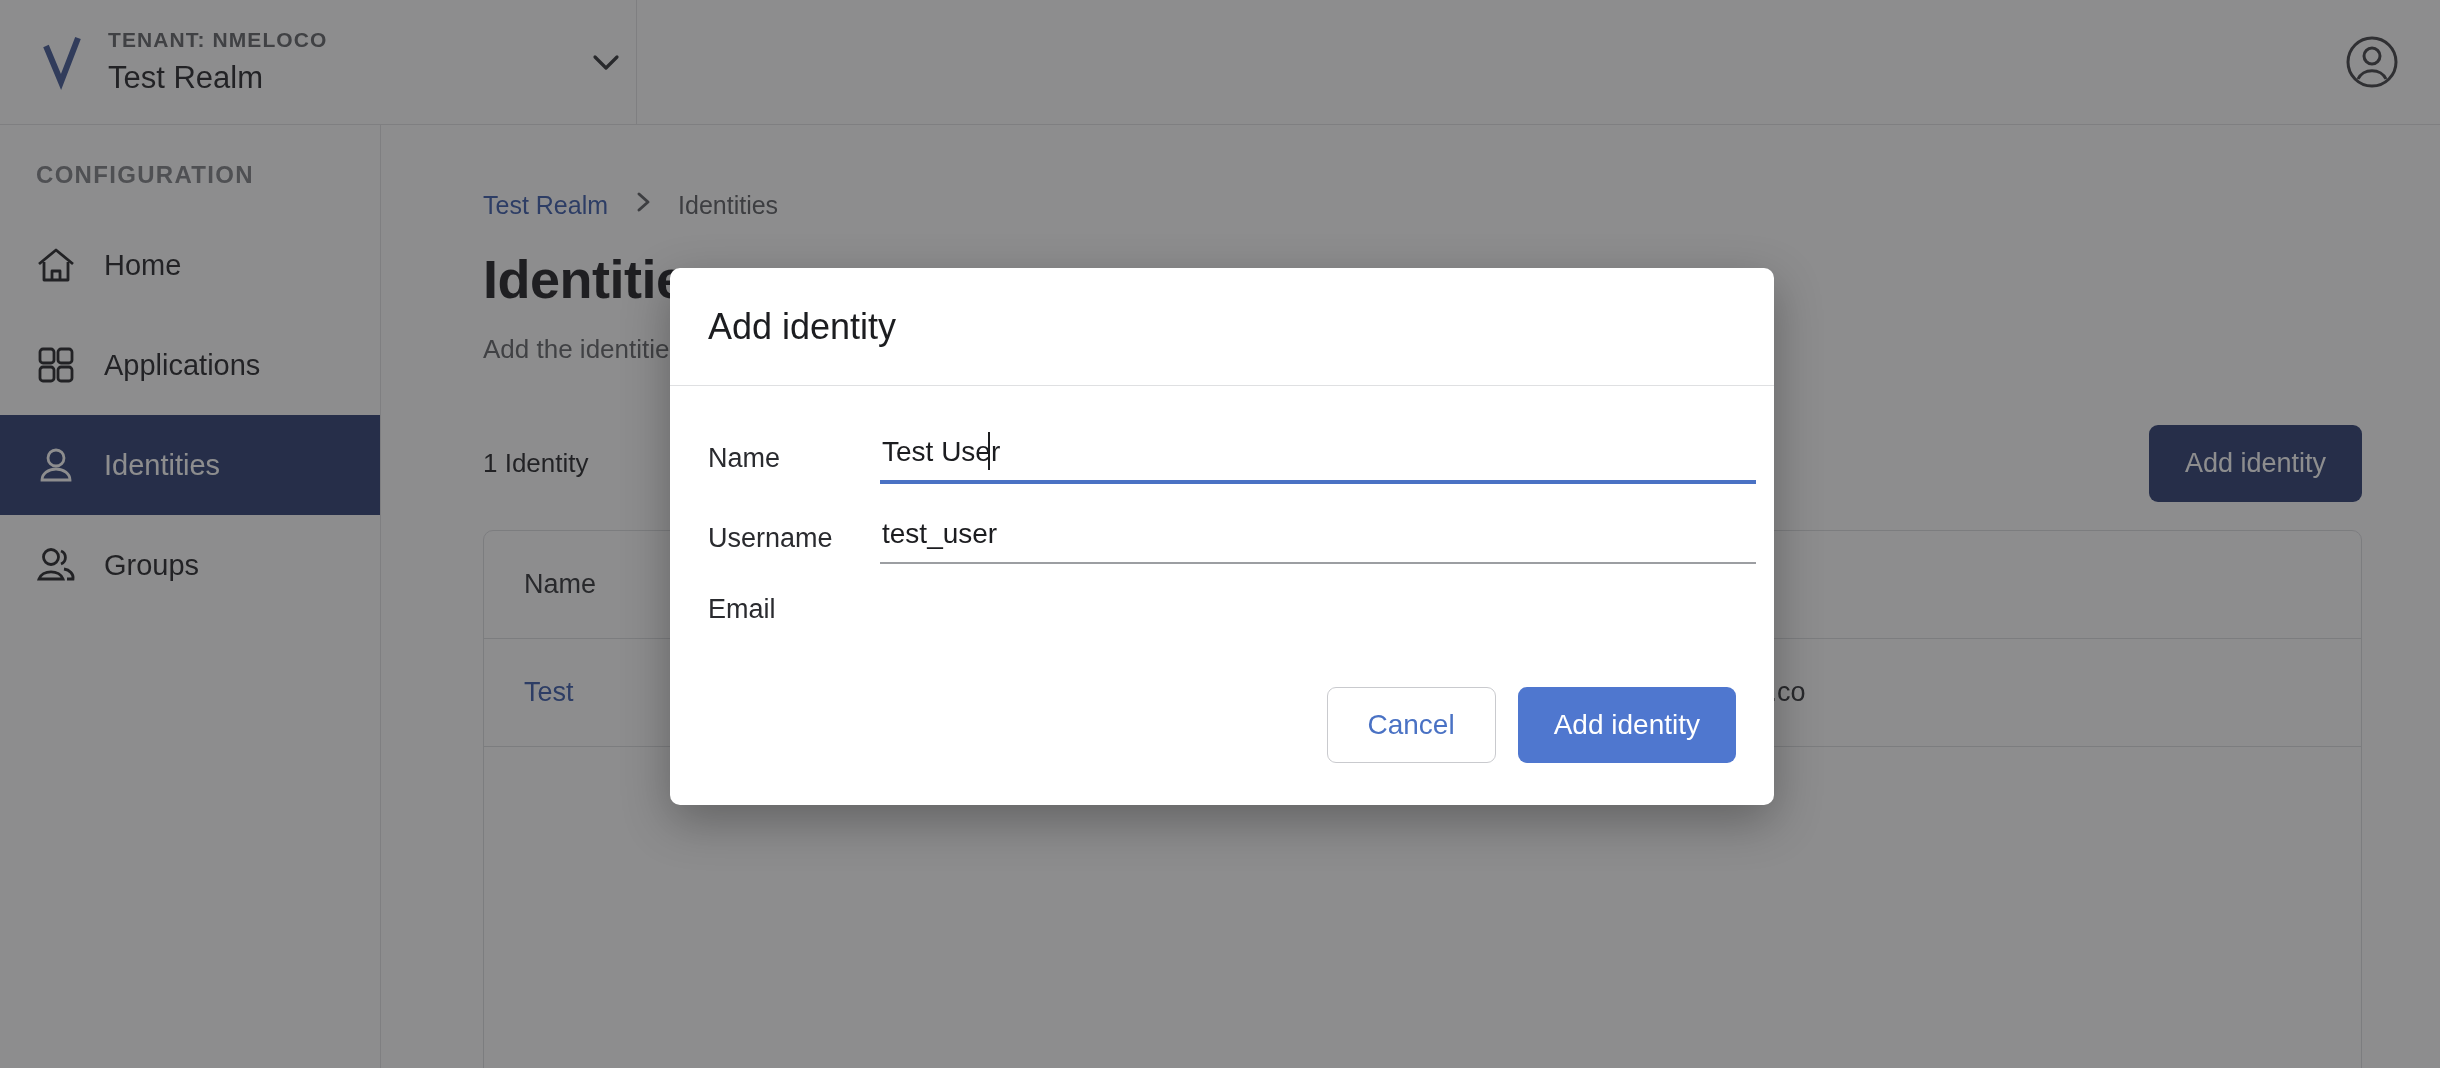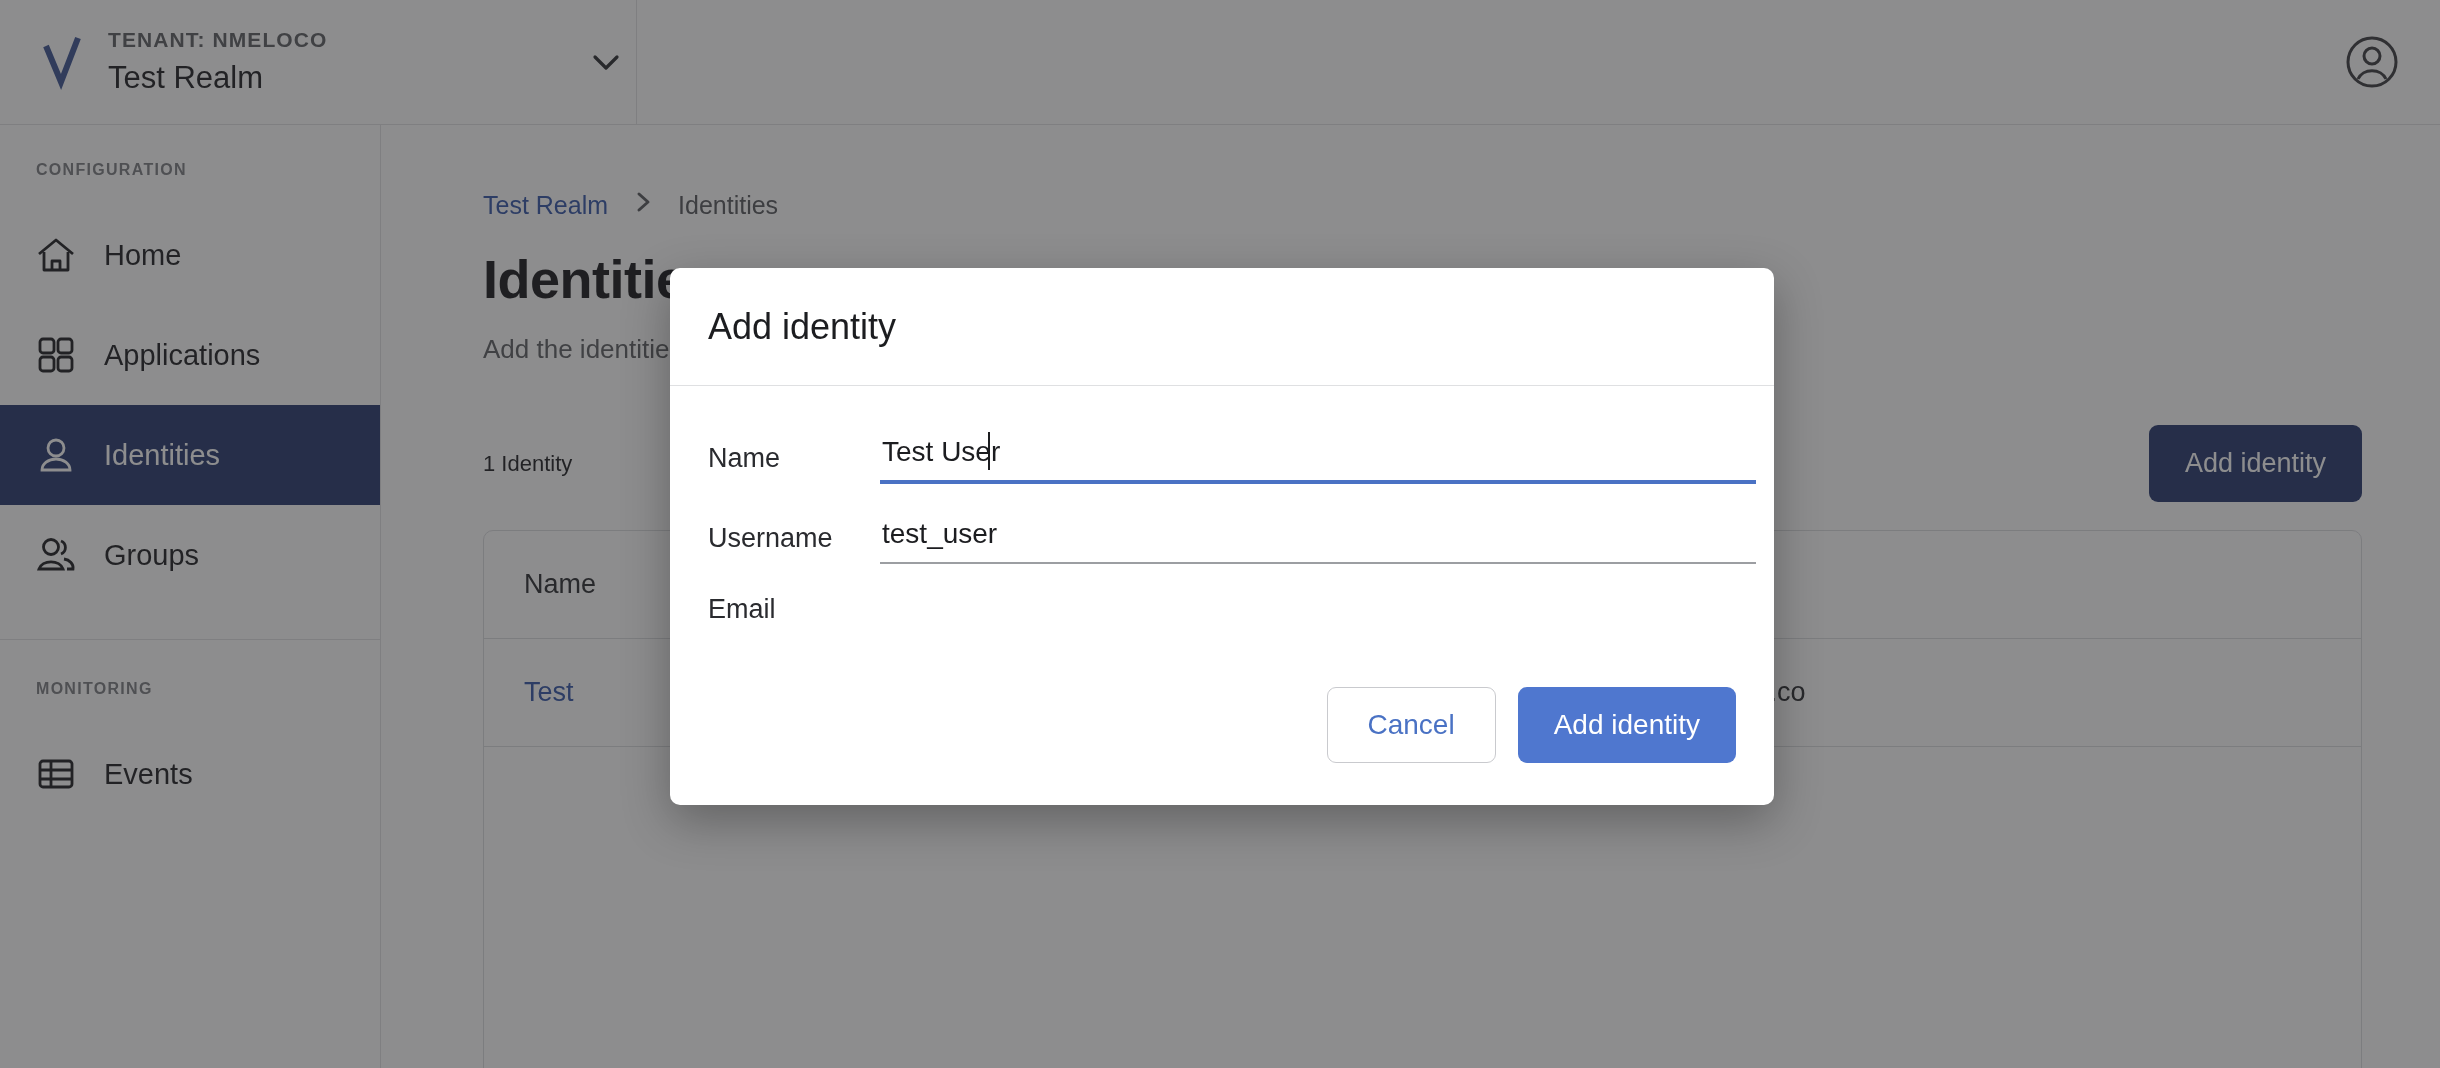--- a/index.html
+++ b/index.html
@@ -33,21 +33,21 @@
   .account-btn { margin-right:40px; width:56px; height:56px; cursor:pointer; }
 
   
   .sidebar {
     position:absolute; top:125px; left:0; width:381px; height:943px;
     background:#fff; border-right:1px solid #e2e2e4;
   }
   .nav-section { padding-top:36px; }
   .nav-section.second { border-top:1px solid #e2e2e4; margin-top:34px; padding-top:40px; }
   .section-title {
-    font-size:16px; font-weight:700; letter-spacing:1.3px;
+    font-size:24px; font-weight:700; letter-spacing:1.3px;
     color:#7c7e83; padding:0 0 26px 36px; text-transform:uppercase;
   }
   .nav-item {
     display:flex; align-items:center; gap:26px;
     height:100px; padding-left:34px; cursor:pointer;
     color:#1c1d20; font-size:29px;
   }
   .nav-item .nav-icon { width:44px; height:44px; flex:0 0 auto; display:flex; align-items:center; justify-content:center; }
   .nav-item.active { background:#24376e; color:#ffffff; }
   .nav-item.active .nav-icon svg { stroke:#ffffff; }
@@ -59,21 +59,21 @@
     padding:64px 78px 0 102px;
   }
   .breadcrumb { display:flex; align-items:center; gap:22px; font-size:25px; }
   .crumb-link { color:#3456a8; cursor:pointer; }
   .crumb-sep { color:#8e9096; font-size:26px; }
   .crumb-current { color:#55575c; }
   .page-title { font-size:54px; font-weight:700; color:#16171a; margin-top:26px; letter-spacing:-0.5px; }
   .page-sub { font-size:26px; color:#5d5f63; margin-top:24px; }
 
   .count-row { display:flex; align-items:center; margin-top:60px; }
-  .count-label { font-size:22px; color:#1c1d20; }
+  .count-label { font-size:26px; color:#1c1d20; }
   .count-spacer { flex:1 1 auto; }
   .btn-add-identity-bg {
     background:#24376e; color:#ffffff; border:none; border-radius:9px;
     font-size:27px; padding:23px 36px; cursor:pointer;
     font-family:"Liberation Sans", sans-serif;
   }
 
   .table-card {
     margin-top:28px; border:1px solid #dcdde0; border-radius:10px;
     width:100%; background:#fff; overflow:hidden;
@@ -220,32 +220,20 @@
             <path d="M27 8 a7 7 0 0 1 0 13" stroke="#1c1d20" stroke-width="2.8" fill="none"></path>
             <path d="M30 26 a11 9 0 0 1 9 10 H33" stroke="#1c1d20" stroke-width="2.8" fill="none"></path>
           </svg>
         </span>
         <span>Groups</span>
       </div>
 
 
     </div>
 
-    <div class="nav-section second">
-      <div class="section-title">MONITORING</div>
-      <div class="nav-item">
-        <span class="nav-icon">
-          <svg viewBox="0 0 44 44" width="44" height="44" fill="none">
-            <rect x="6" y="9" width="32" height="26" rx="3" stroke="#1c1d20" stroke-width="2.8"></rect>
-            <path d="M6 18 H38 M6 27 H38 M17 9 V35" stroke="#1c1d20" stroke-width="2.8"></path>
-          </svg>
-        </span>
-        <span>Events</span>
-      </div>
-    </div>
   </div>
 
   <div class="main">
     <div class="breadcrumb">
       <span class="crumb-link">Test Realm</span>
       <span class="crumb-sep">
         <svg viewBox="0 0 26 26" width="26" height="26" fill="none">
           <path d="M9 5 L18 13 L9 21" stroke="#55575c" stroke-width="3" stroke-linecap="round" stroke-linejoin="round"></path>
         </svg>
       </span>

